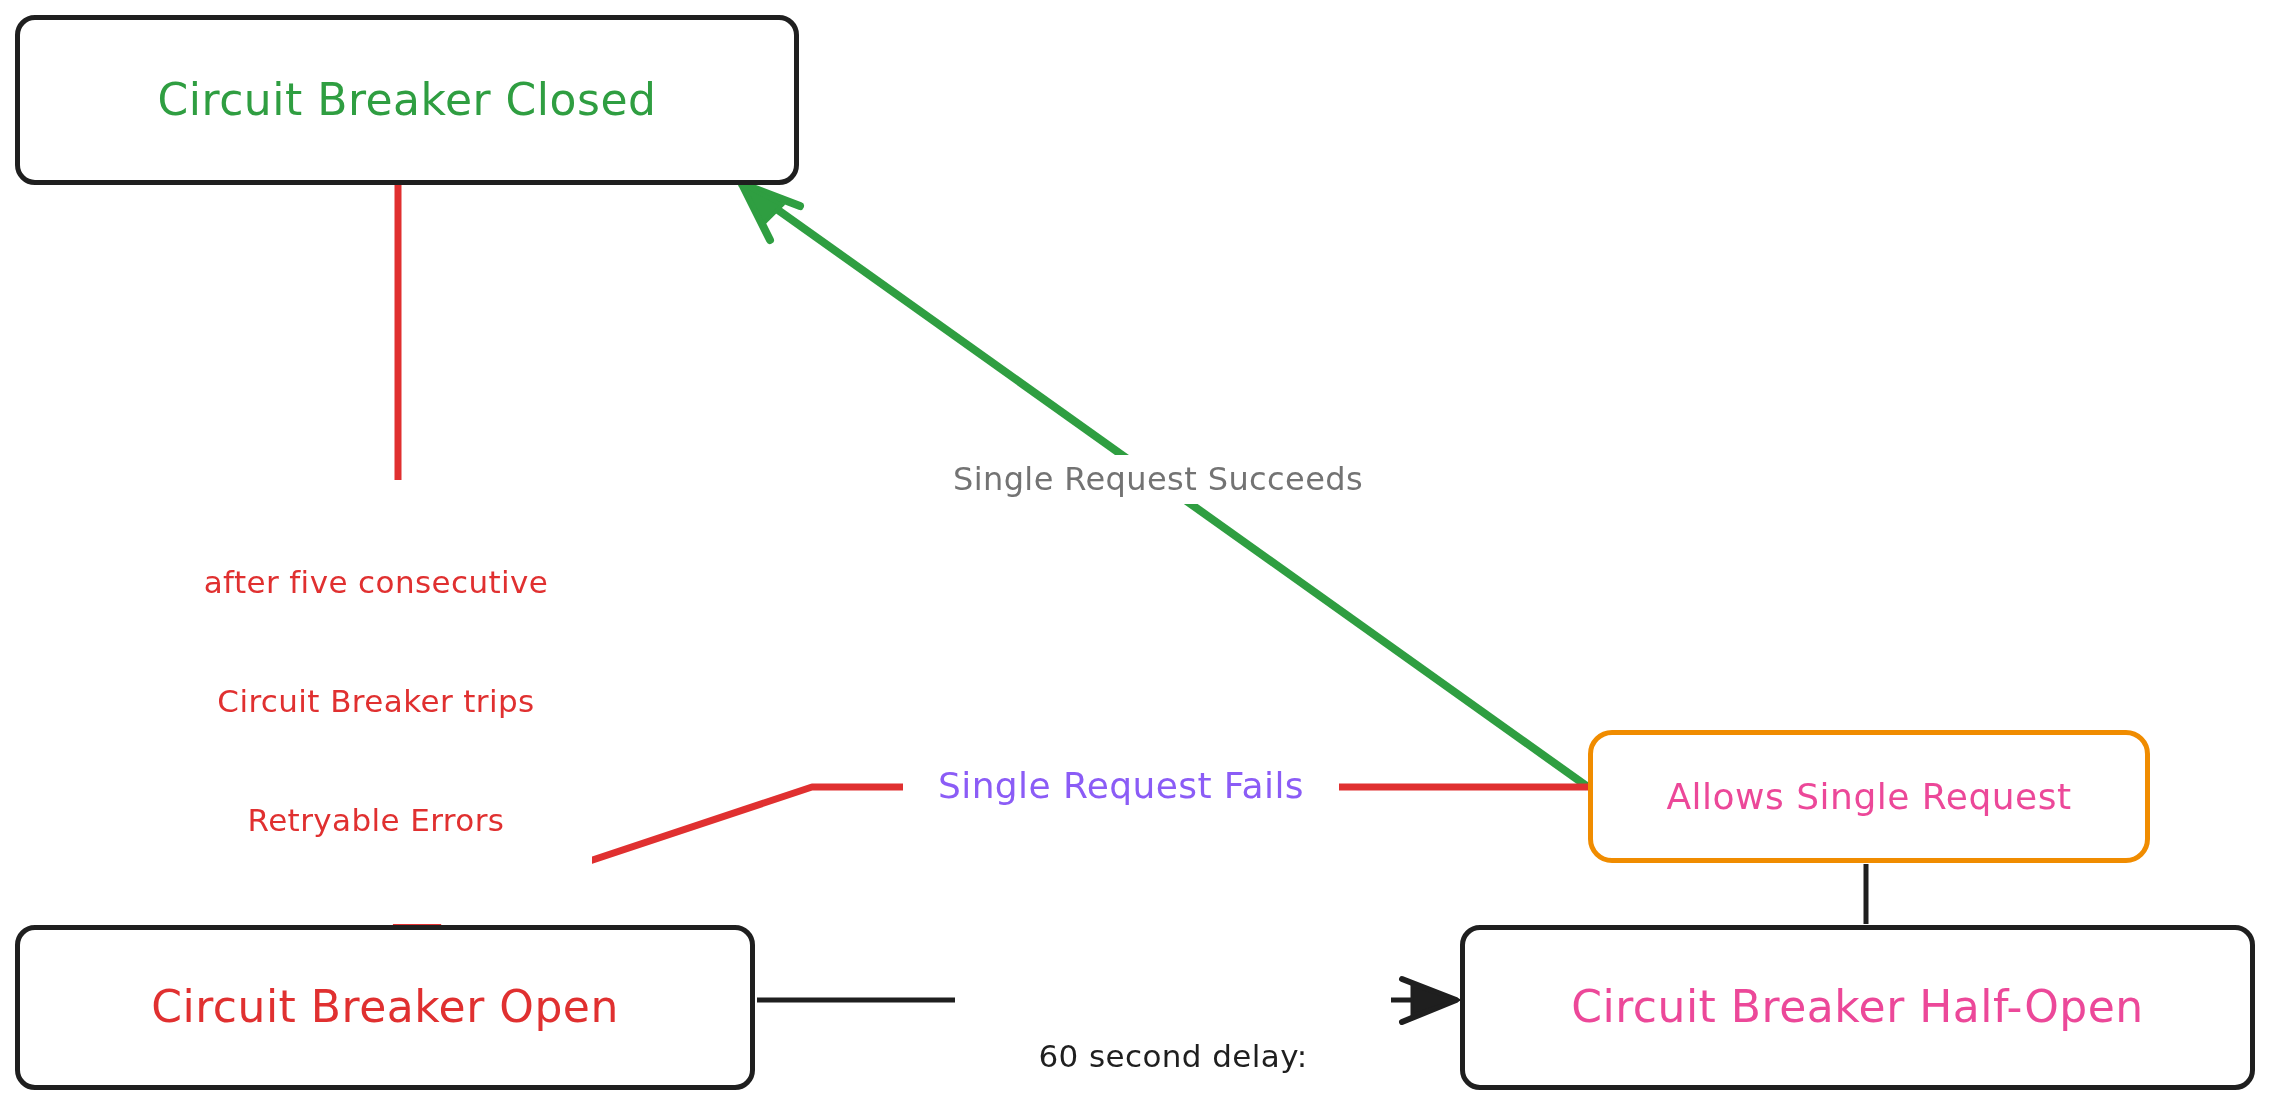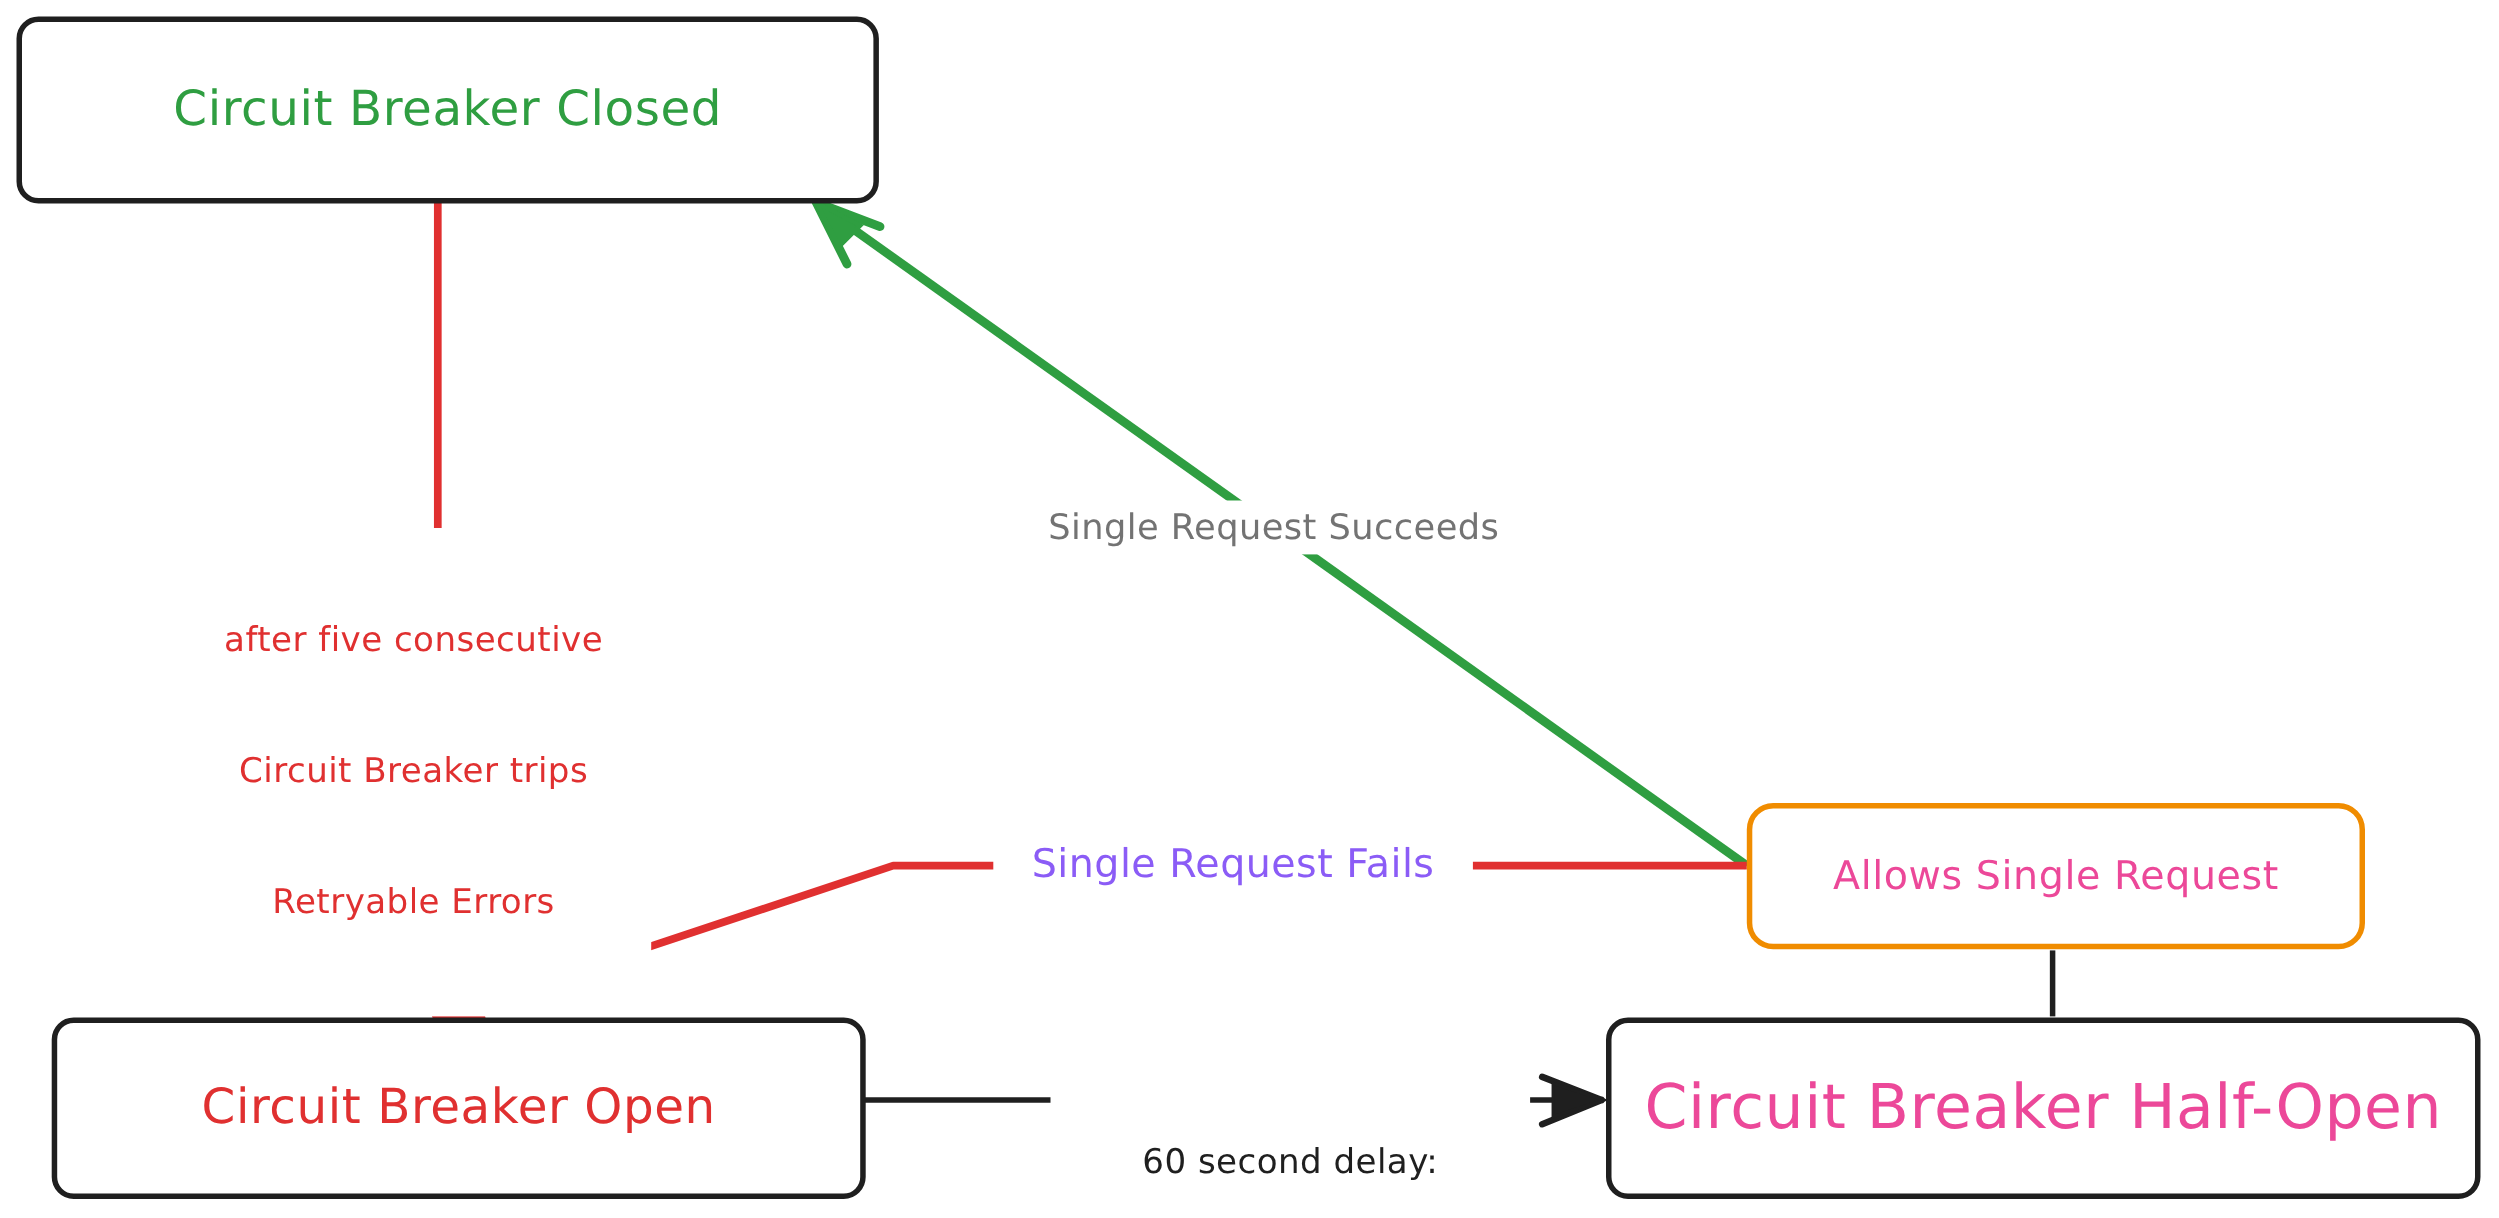--- a/index.html
+++ b/index.html
@@ -54,28 +54,28 @@
   .label-red    { color: #e03030; }
   .label-orange { color: #ec4899; }
 
   
   #node-closed {
     left: 15px;  top: 15px;  width: 784px;  height: 170px;
   }
   #node-closed .node-label { font-size: 44px; }
 
   #node-open {
-    left: 15px;  top: 925px;  width: 740px;  height: 165px; margin-left: 32px;
+    left: 15px;  top: 925px;  width: 740px;  height: 165px;
   }
   #node-open .node-label { font-size: 44px; }
 
   #node-half-open {
     left: 1460px; top: 925px; width: 795px; height: 165px;
   }
-  #node-half-open .node-label { font-size: 56px; text-align: center; }
+  #node-half-open .node-label { font-size: 44px; text-align: center; }
 
   #node-allows {
     left: 1588px; top: 730px; width: 562px; height: 133px;
   }
   #node-allows .node-label { font-size: 36px; }
 
   
   .edge-label {
     position: absolute;
     z-index: 6;

